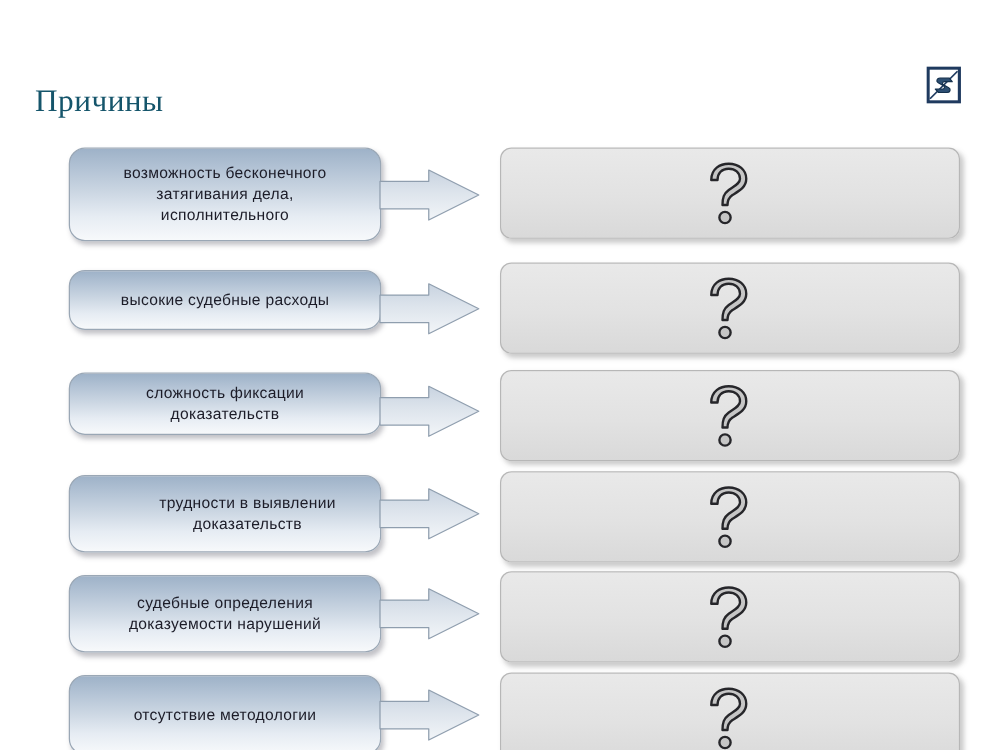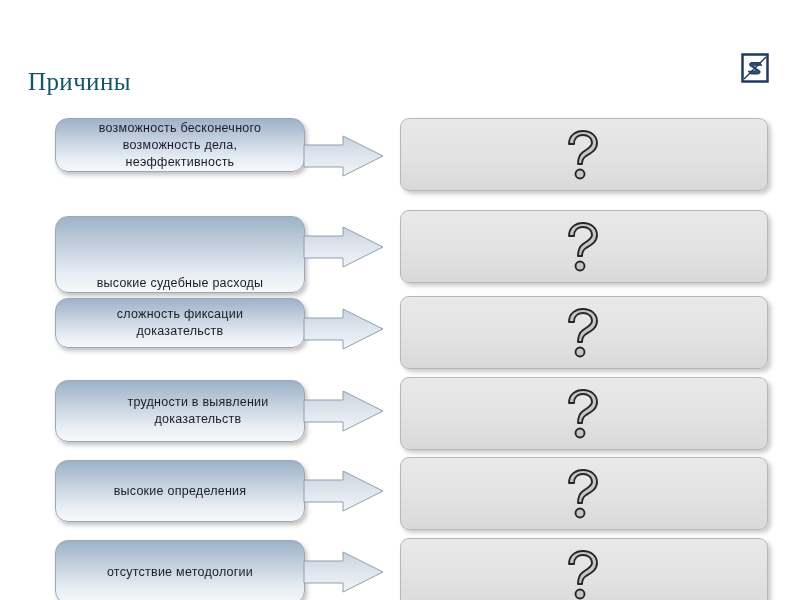--- a/index.html
+++ b/index.html
@@ -118,25 +118,25 @@
     <svg width="28" height="30" viewBox="0 0 28 30" xmlns="http://www.w3.org/2000/svg">
       <rect x="1.5" y="1.5" width="25" height="27" fill="#ffffff" stroke="#1f3a5f" stroke-width="2.5"></rect>
       <line x1="3" y1="26" x2="25" y2="4" stroke="#1f3a5f" stroke-width="1.4"></line>
       <path d="M18.5 9.5 L11 9.5 C8.4 9.5 7.6 12 9.6 13.2 L13.8 15.6 C15.2 16.4 14.7 18.2 13 18.2 L7.2 18.2 L9.8 21 L16.5 21 C19.2 21 20 18.4 18 17.2 L13.8 14.8 C12.4 14 12.9 12.3 14.6 12.3 L20.8 12.3 Z" fill="#2d4f73" stroke="#14304d" stroke-width="0.9" stroke-linejoin="round"></path>
     </svg>
   </div>
 
   <div class="slide-title">Причины</div>
 
   <div class="row" style="top:90px;">
-    <div class="callout" style="top:0; height:54px;">
+    <div class="callout" style="top:0; height:75px;">
       <div class="callout-text">
         <span>возможность бесконечного</span><br>
-        <span>возможность дела,</span><br>
-        <span>неэффективность</span><br>
+        <span>затягивания дела,</span><br>
+        <span>исполнительного</span><br>
       </div>
     </div>
     <div class="arrow" style="top:15px;">
       <svg width="82" height="46" viewBox="0 0 82 46" xmlns="http://www.w3.org/2000/svg">
         <defs>
           <linearGradient id="ag1" x1="0" y1="0" x2="0" y2="1">
             <stop offset="0%" stop-color="#c8d3e0"></stop>
             <stop offset="45%" stop-color="#dde4ec"></stop>
             <stop offset="100%" stop-color="#f2f5f8"></stop>
           </linearGradient>
@@ -148,21 +148,21 @@
       <div class="qmark">
         <svg width="46" height="52" viewBox="0 0 46 52" xmlns="http://www.w3.org/2000/svg">
           <path d="M10 15 C10 6 17 2 24 2 C32 2 38 7 38 14 C38 21 32 24 27 27 C24 29 23 31 23 35 L19 35 C19 29 20 26 24 23 C28 20 33 18 33 14 C33 9 29 6 24 6 C18 6 15 10 15 15 Z" fill="#c6c6c6" stroke="#26262a" stroke-width="1.9" stroke-linejoin="round"></path>
           <circle cx="21" cy="45" r="4.5" fill="#c6c6c6" stroke="#26262a" stroke-width="1.9"></circle>
         </svg>
       </div>
     </div>
   </div>
 
   <div class="row" style="top:188px;">
-    <div class="callout" style="top:0; height:77px;align-items:flex-end;">
+    <div class="callout" style="top:0; height:48px;">
       <div class="callout-text">
         <span>высокие судебные расходы</span>
       </div>
     </div>
     <div class="arrow" style="top:8px;">
       <svg width="82" height="46" viewBox="0 0 82 46" xmlns="http://www.w3.org/2000/svg">
         <defs>
           <linearGradient id="ag2" x1="0" y1="0" x2="0" y2="1">
             <stop offset="0%" stop-color="#c8d3e0"></stop>
             <stop offset="45%" stop-color="#dde4ec"></stop>
@@ -236,21 +236,22 @@
           <path d="M10 15 C10 6 17 2 24 2 C32 2 38 7 38 14 C38 21 32 24 27 27 C24 29 23 31 23 35 L19 35 C19 29 20 26 24 23 C28 20 33 18 33 14 C33 9 29 6 24 6 C18 6 15 10 15 15 Z" fill="#c6c6c6" stroke="#26262a" stroke-width="1.9" stroke-linejoin="round"></path>
           <circle cx="21" cy="45" r="4.5" fill="#c6c6c6" stroke="#26262a" stroke-width="1.9"></circle>
         </svg>
       </div>
     </div>
   </div>
 
   <div class="row" style="top:432px;">
     <div class="callout" style="top:0; height:62px;">
       <div class="callout-text">
-        <span>высокие определения</span><br>
+        <span>судебные определения</span><br>
+        <span>доказуемости нарушений</span>
       </div>
     </div>
     <div class="arrow" style="top:8px;">
       <svg width="82" height="46" viewBox="0 0 82 46" xmlns="http://www.w3.org/2000/svg">
         <defs>
           <linearGradient id="ag5" x1="0" y1="0" x2="0" y2="1">
             <stop offset="0%" stop-color="#c8d3e0"></stop>
             <stop offset="45%" stop-color="#dde4ec"></stop>
             <stop offset="100%" stop-color="#f2f5f8"></stop>
           </linearGradient>

